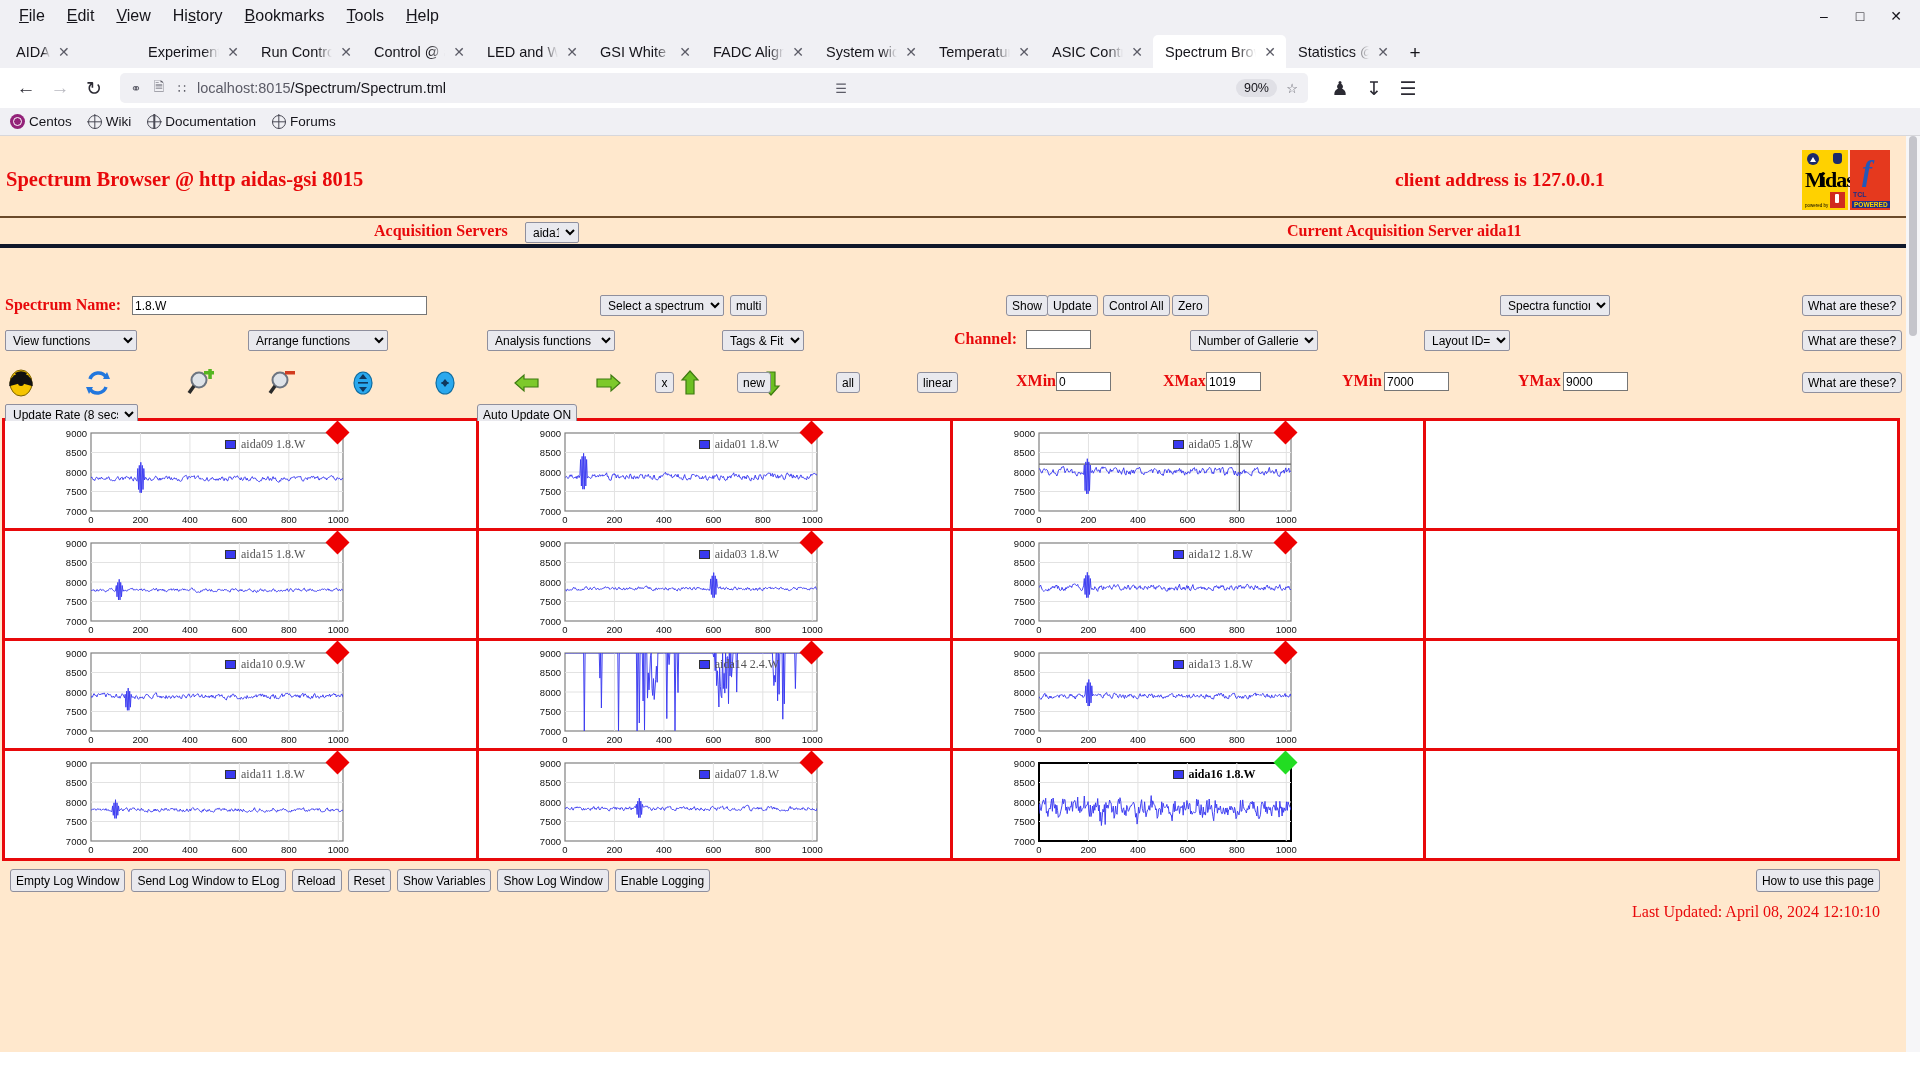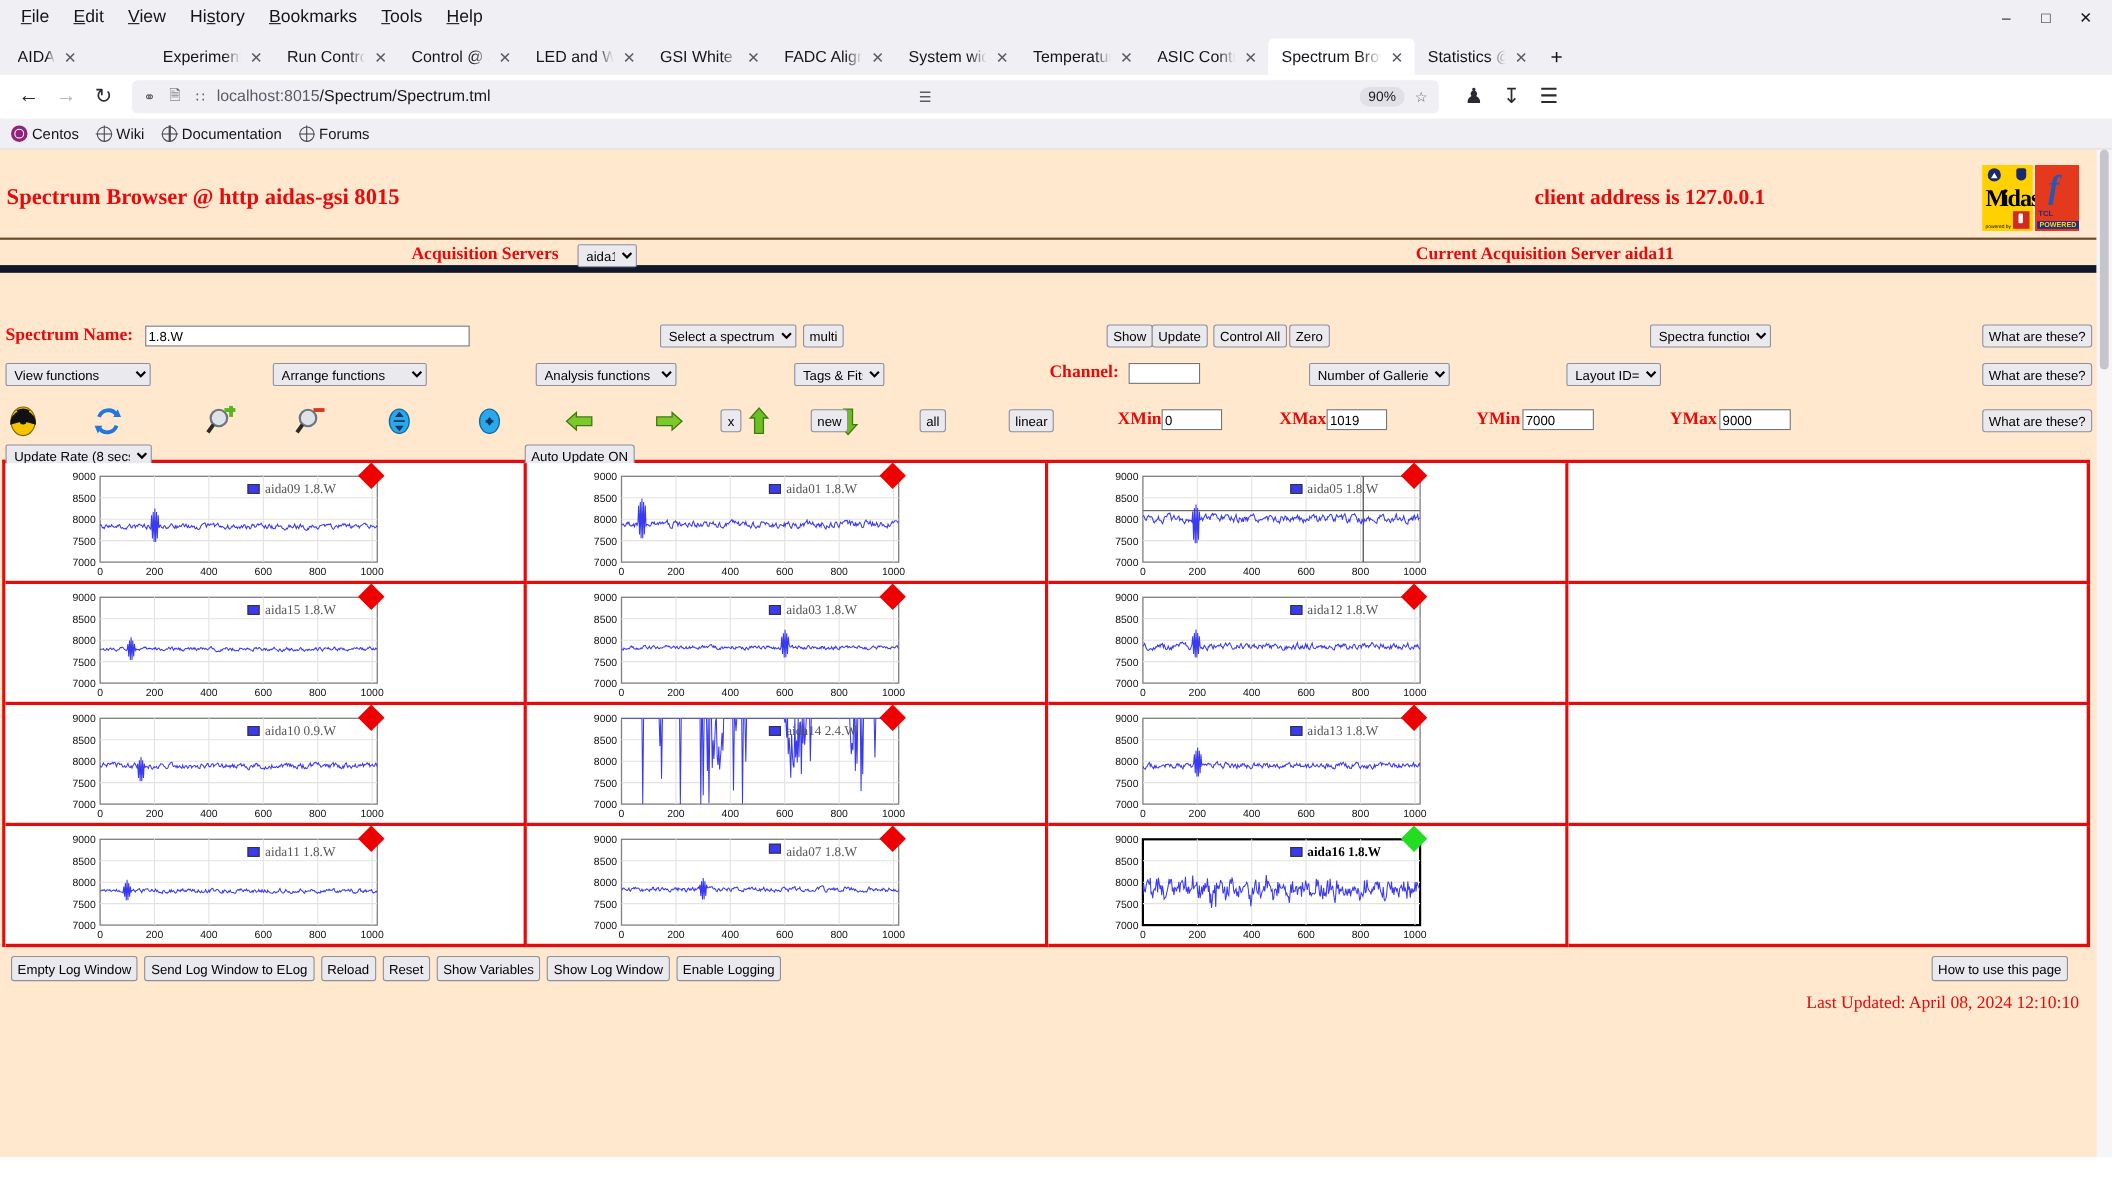--- a/index.html
+++ b/index.html
@@ -192,21 +192,21 @@
   .midas-logo .badge::after{content:"";position:absolute;left:5px;top:2px;width:4px;height:9px;background:#fff;border-radius:1px;}
   .tcl-logo { width: 40px; height: 60px; background: #e5391e; position: relative; }
   .tcl-logo .f {
     position:absolute; left:12px; top:4px;
     font-family:"Liberation Serif", serif; font-style:italic; font-weight:bold; font-size:30px; color:#2458b8;
   }
   .tcl-logo .t1 { position:absolute; left:3px; bottom:12px; font-size:7px; font-weight:bold; color:#1c2f8a;}
   .tcl-logo .t2 { position:absolute; left:2px; bottom:2px; font-size:6.5px; font-weight:bold; color:#ffd100; background:#1c2f8a; padding:0 2px;}
 
   .srvrow {
-    height: 30px; position: relative; border-bottom: 7px solid #0f172a;
+    height: 30px; position: relative; border-bottom: 4px solid #0f172a;
   }
   .srv-label {
     position: absolute; left: 374px; top: 4px;
     font-family: "Liberation Serif", serif; font-weight: bold; font-size: 17px; color: #e8090b;
   }
   .srv-current {
     position: absolute; left: 1287px; top: 4px;
     font-family: "Liberation Serif", serif; font-weight: bold; font-size: 17px; color: #e8090b;
   }
 
@@ -276,21 +276,21 @@
     width: 17px; height: 17px;
     transform: rotate(45deg);
   }
   .diamond.red { background: #ee0000; }
   .diamond.green { background: #22dd22; }
 
   .footbar { height: 34px; padding: 8px 0 0 10px; display: flex; gap: 6px; position: relative;}
   .foot-right { position: absolute; right: 26px; top: 8px; }
   .lastupd {
     text-align: right;
-    padding-right: 16px;
+    padding-right: 26px;
     font-family: "Liberation Serif", serif;
     font-size: 16px; color: #e8090b;
     margin-top: 8px;
   }
 </style>
 </head>
 <body>
 
 <div class="chrome">
 
@@ -961,21 +961,21 @@
               <text x="234.38076545632973" y="102" text-anchor="middle" font-size="9.5" font-family="&quot;Liberation Sans&quot;, sans-serif" fill="#111">600</text>
               <text x="283.84102060843963" y="102" text-anchor="middle" font-size="9.5" font-family="&quot;Liberation Sans&quot;, sans-serif" fill="#111">800</text>
               <text x="333.3012757605496" y="102" text-anchor="middle" font-size="9.5" font-family="&quot;Liberation Sans&quot;, sans-serif" fill="#111">1000</text>
               <defs>
                 <clipPath id="clip3_1">
                   <rect x="86" y="12" width="252" height="78"></rect>
                 </clipPath>
               </defs>
               <polyline points="86.0,56.5 86.7,57.7 87.5,56.5 88.2,56.3 89.0,57.3 89.7,57.6 90.5,58.3 91.2,58.6 91.9,57.8 92.7,56.3 93.4,58.5 94.2,59.1 94.9,57.4 95.7,56.6 96.4,56.9 97.2,55.9 97.9,57.0 98.6,55.8 99.4,56.7 100.1,56.4 100.9,56.3 101.6,56.5 102.4,57.4 103.1,59.1 103.8,58.8 104.6,57.3 105.3,59.1 106.1,58.0 106.8,58.0 107.6,58.4 108.3,57.6 109.0,57.1 109.8,57.5 110.5,58.3 111.3,59.4 112.0,57.3 112.8,58.0 113.5,57.7 114.2,56.0 115.0,55.6 115.7,57.9 116.5,57.5 117.2,58.6 118.0,56.9 118.7,56.3 119.5,55.8 120.2,58.2 120.9,59.0 121.7,57.8 122.4,56.5 123.2,55.9 123.9,57.1 124.7,58.0 125.4,57.2 126.1,56.9 126.9,57.9 127.6,57.2 128.4,58.1 129.1,59.1 129.9,59.9 130.6,59.8 131.3,57.7 132.1,57.3 132.8,58.1 133.6,57.3 134.3,56.3 135.1,56.2 135.8,57.6 136.5,56.5 137.3,58.5 138.0,56.5 138.8,57.3 139.5,57.4 140.3,57.4 141.0,58.6 141.8,56.8 142.5,56.8 143.2,56.8 144.0,58.7 144.7,59.7 145.5,58.7 146.2,57.1 147.0,56.4 147.7,58.1 148.4,57.1 149.2,58.1 149.9,57.1 150.7,55.8 151.4,57.6 152.2,58.8 152.9,56.9 153.6,58.0 154.4,57.2 155.1,56.6 155.9,55.4 156.6,56.7 157.4,53.3 158.1,63.5 158.8,50.2 159.6,66.6 160.3,47.1 161.1,66.6 161.8,50.2 162.6,63.5 163.3,53.3 164.1,56.0 164.8,56.0 165.5,55.8 166.3,55.2 167.0,55.7 167.8,55.2 168.5,55.2 169.3,56.9 170.0,57.2 170.7,56.5 171.5,57.6 172.2,59.1 173.0,59.5 173.7,57.7 174.5,56.9 175.2,58.0 175.9,59.0 176.7,58.2 177.4,58.3 178.2,56.6 178.9,56.2 179.7,56.9 180.4,57.5 181.2,57.5 181.9,58.8 182.6,56.9 183.4,56.2 184.1,57.1 184.9,58.8 185.6,59.4 186.4,57.0 187.1,56.7 187.8,57.0 188.6,55.7 189.3,56.0 190.1,56.1 190.8,55.4 191.6,55.7 192.3,57.8 193.0,58.5 193.8,58.5 194.5,58.5 195.3,59.4 196.0,58.9 196.8,59.6 197.5,57.1 198.2,57.2 199.0,57.8 199.7,57.4 200.5,56.7 201.2,56.8 202.0,56.0 202.7,57.3 203.5,56.6 204.2,55.8 204.9,55.7 205.7,57.4 206.4,57.3 207.2,57.5 207.9,56.3 208.7,58.0 209.4,58.2 210.1,58.7 210.9,58.8 211.6,57.2 212.4,58.9 213.1,57.3 213.9,57.7 214.6,57.0 215.3,55.6 216.1,57.7 216.8,59.2 217.6,57.8 218.3,57.1 219.1,58.4 219.8,58.0 220.5,59.3 221.3,58.7 222.0,56.9 222.8,58.3 223.5,58.5 224.3,58.9 225.0,60.0 225.8,58.0 226.5,57.8 227.2,58.4 228.0,59.0 228.7,58.3 229.5,58.7 230.2,59.7 231.0,58.9 231.7,57.0 232.4,56.1 233.2,55.5 233.9,55.4 234.7,56.4 235.4,57.5 236.2,57.1 236.9,58.1 237.6,59.4 238.4,57.1 239.1,56.5 239.9,57.4 240.6,57.4 241.4,55.9 242.1,56.4 242.8,55.7 243.6,55.1 244.3,57.2 245.1,58.4 245.8,57.6 246.6,56.8 247.3,56.9 248.1,55.6 248.8,57.9 249.5,58.5 250.3,59.4 251.0,59.0 251.8,59.7 252.5,59.0 253.3,57.7 254.0,57.8 254.7,58.1 255.5,57.3 256.2,59.0 257.0,59.1 257.7,59.2 258.5,59.3 259.2,58.8 259.9,58.5 260.7,59.1 261.4,59.4 262.2,58.9 262.9,57.5 263.7,56.4 264.4,55.7 265.2,57.2 265.9,55.9 266.6,55.1 267.4,54.6 268.1,54.4 268.9,54.3 269.6,54.8 270.4,57.6 271.1,59.2 271.8,60.0 272.6,59.9 273.3,57.8 274.1,57.4 274.8,56.8 275.6,57.2 276.3,57.8 277.0,57.1 277.8,57.4 278.5,56.3 279.3,58.2 280.0,56.6 280.8,57.9 281.5,57.0 282.2,56.5 283.0,58.3 283.7,59.3 284.5,59.5 285.2,59.6 286.0,58.7 286.7,59.0 287.5,59.1 288.2,56.8 288.9,55.5 289.7,55.6 290.4,56.8 291.2,56.3 291.9,55.4 292.7,55.8 293.4,58.0 294.1,57.5 294.9,56.0 295.6,58.0 296.4,57.2 297.1,57.0 297.9,58.6 298.6,57.5 299.3,58.4 300.1,59.0 300.8,59.8 301.6,59.8 302.3,59.3 303.1,58.9 303.8,59.5 304.5,59.4 305.3,58.9 306.0,60.0 306.8,59.9 307.5,59.5 308.3,59.6 309.0,59.9 309.8,57.8 310.5,56.3 311.2,55.4 312.0,57.7 312.7,56.7 313.5,56.9 314.2,57.6 315.0,58.9 315.7,57.8 316.4,58.2 317.2,56.9 317.9,57.0 318.7,58.5 319.4,57.9 320.2,58.0 320.9,58.1 321.6,58.8 322.4,57.5 323.1,58.3 323.9,56.5 324.6,57.2 325.4,57.6 326.1,59.2 326.8,58.5 327.6,59.3 328.3,58.3 329.1,56.5 329.8,57.3 330.6,57.6 331.3,58.4 332.1,58.3 332.8,58.9 333.5,57.5 334.3,58.7 335.0,58.1 335.8,59.3 336.5,59.5 337.3,59.6 338.0,57.3" fill="none" stroke="#3a3af0" stroke-width="0.95" clip-path="url(#clip3_1)"></polyline>
             </svg>
-            <div style="position: absolute; left: 220px; top: 16px; display: flex; align-items: flex-start; gap: 5px;">
+            <div style="position: absolute; left: 220px; top: 16px; display: flex; align-items: center; gap: 5px;">
               <span style="width: 11px; height: 9px; background: rgb(58, 58, 240); border: 1px solid rgb(51, 51, 51); display: inline-block;"></span>
               <span style="font-family: &quot;Liberation Serif&quot;, serif; font-size: 12px; color: rgb(85, 85, 85);">aida07 1.8.W</span>
             </div>
             <span class="diamond red" style="left: 324px; top: 3px;"></span>
           </div>
         </div>
         <div class="cell">
           <div class="plotwrap">
             <svg width="474" height="110" viewBox="0 0 474 110">
               <rect x="86" y="12" width="252" height="78" fill="#fff" stroke="#000" stroke-width="2"></rect>

